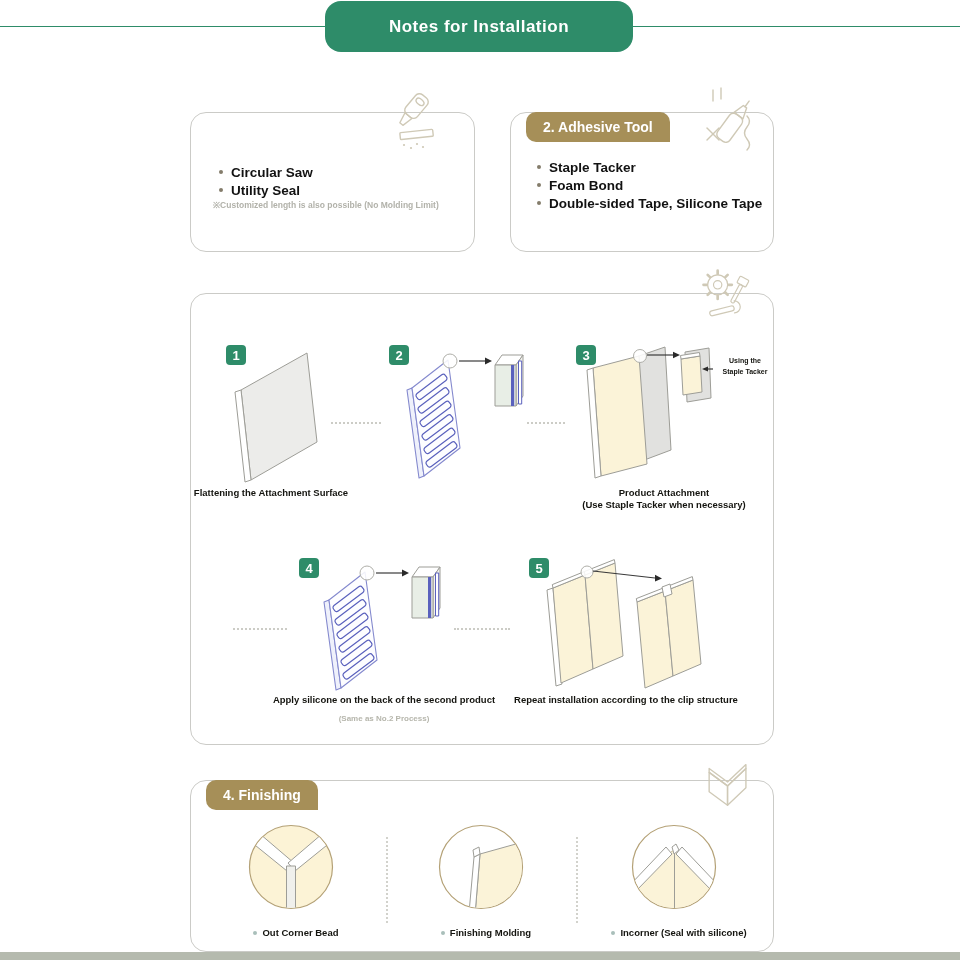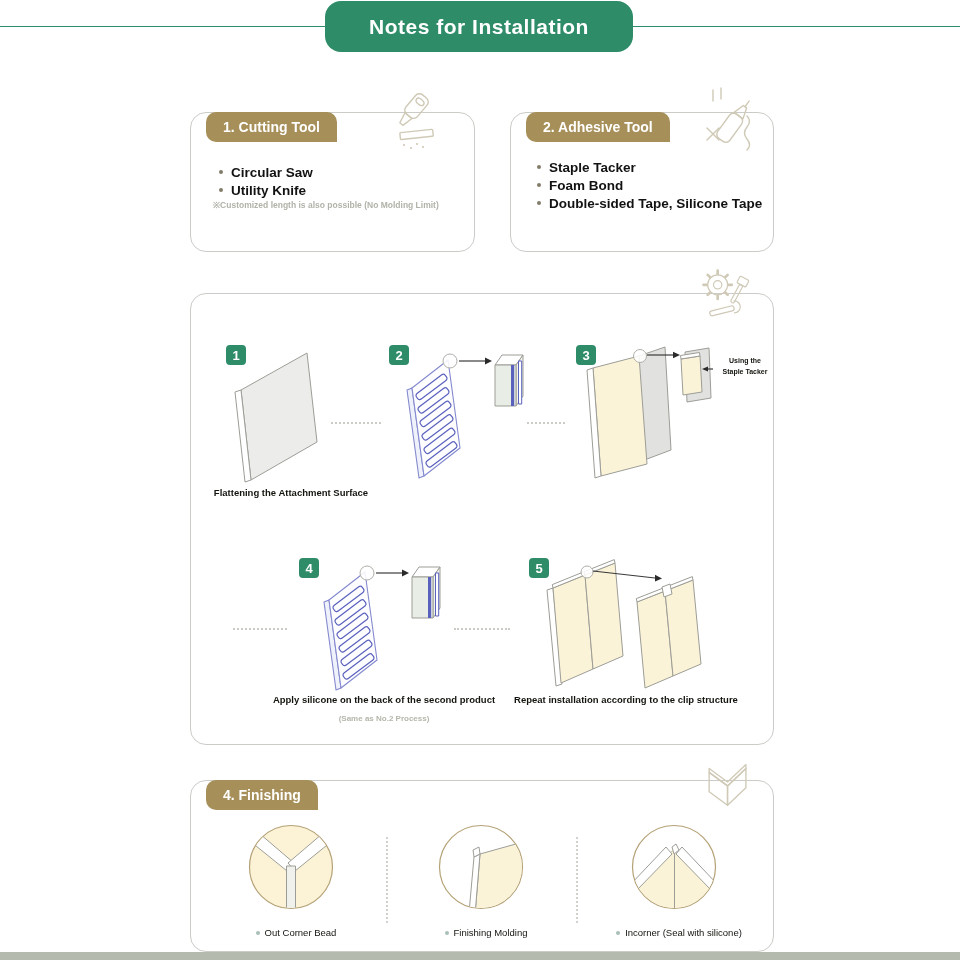--- a/index.html
+++ b/index.html
@@ -5,21 +5,21 @@
   :root{
     --green:#2E8C69; --tan:#A68F58; --icon:#CFC9B6; --cream:#FBF3D8;
     --blue:#5A61BD; --bar:#B5BAAE;
   }
   html,body{margin:0;padding:0;background:#fff;}
   body{font-family:"Liberation Sans", sans-serif;}
   .page{position:relative;width:960px;height:960px;background:#fff;overflow:hidden;}
 
   .header-line{position:absolute;left:0;top:26px;width:960px;height:1px;background:var(--green);}
   .header-badge{position:absolute;left:325px;top:1px;width:308px;height:51px;background:var(--green);
-    border-radius:16px;color:#fff;font-weight:bold;font-size:21px;letter-spacing:.5px;
+    border-radius:16px;color:#fff;font-weight:bold;font-size:17px;letter-spacing:.5px;
     display:flex;align-items:center;justify-content:center;}
 
   .panel{position:absolute;border:1px solid #CBCBC7;border-radius:16px;background:#fff;}
   #panel-cutting{left:190px;top:112px;width:283px;height:138px;}
   #panel-adhesive{left:510px;top:112px;width:262px;height:138px;}
   #panel-install{left:190px;top:293px;width:582px;height:450px;}
   #panel-finish{left:190px;top:780px;width:582px;height:170px;}
 
   .sec-label{position:absolute;left:15px;top:-1px;height:30px;background:var(--tan);color:#fff;
     font-weight:bold;font-size:14px;display:flex;align-items:center;padding:0 17px;
@@ -39,21 +39,21 @@
 
   .stepfig{position:absolute;}
   .hdot{position:absolute;height:0;border-top:2px dotted #CCCCC6;}
   .vsep{position:absolute;width:0;border-left:2px dotted #D2D2CC;}
 
   .cap{position:absolute;text-align:center;font-weight:bold;font-size:9.5px;color:#14140f;line-height:1.3;}
   .sub{font-size:8px;color:#B6B6AC;font-weight:bold;line-height:1.35;}
   .annotation{position:absolute;text-align:center;font-weight:bold;font-size:7px;color:#14140f;line-height:1.5;}
 
   .fin-label{position:absolute;display:flex;align-items:center;justify-content:center;gap:5px;
-    font-weight:normal;font-size:9.5px;color:#14140f;}
+    font-weight:bold;font-size:9.5px;color:#14140f;}
   .fin-dot{width:4px;height:4px;border-radius:50%;background:#A9BFBA;flex:0 0 auto;}
 
   .bottom-bar{position:absolute;left:0;top:952px;width:960px;height:8px;background:var(--bar);}
 
   svg *{stroke-linejoin:round;}
   .f-cream{fill:var(--cream);}
   .f-white{fill:#fff;}
   .f-gray{fill:#E1E1DF;}
   .f-lgray{fill:#ECECEA;}
   .s-gray{stroke:#9D9D97;stroke-width:1;}
@@ -69,21 +69,20 @@
 </style>
 </head>
 <body>
 
 <div class="page">
 
   <div class="header-line"></div>
   <div class="header-badge">Notes for Installation</div>
 
   <section class="panel" id="panel-cutting">
-    <div class="sec-label">1. Cutting Tool</div>
     <svg class="corner-icon" style="left:193px;top:-24px;" width="54" height="64" viewBox="0 0 54 64">
       <g class="icon-stroke">
         <g transform="rotate(40 26 24)">
           <rect x="19" y="2" width="15" height="25" rx="5"></rect>
           <ellipse cx="26.5" cy="9" rx="4.5" ry="2.8"></ellipse>
           <polygon points="22,27 31,27 28.5,38 24.5,38"></polygon>
         </g>
         <rect x="16" y="42" width="33" height="7" rx="1" transform="rotate(-6 32 45)"></rect>
       </g>
       <g fill="var(--icon)" stroke="none">
@@ -93,21 +92,21 @@
           <circle cx="39" cy="58" r="1.1"></circle>
       </g>
     </svg>
     <ul class="tool-list">
       <li class="tool-item">
         <span class="dot"></span>
         <span>Circular Saw</span>
       </li>
       <li class="tool-item">
         <span class="dot"></span>
-        <span>Utility Knife</span>
+        <span>Utility Seal</span>
       </li>
     </ul>
     <div class="tool-note">※Customized length is also possible (No Molding Limit)</div>
   </section>
 
   <section class="panel" id="panel-adhesive">
     <div class="sec-label">2. Adhesive Tool</div>
     <svg class="corner-icon" style="left:190px;top:-27px;" width="66" height="70" viewBox="0 0 66 70">
       <g class="icon-stroke">
         <line x1="12" y1="4" x2="12" y2="15"></line>
@@ -250,23 +249,27 @@
       <circle cx="44" cy="16" r="6" class="s-lgray"></circle>
       <line x1="50" y1="15" x2="112" y2="22" class="arrow-line" stroke-width="0.9"></line>
       <polygon points="112,18.8 119,22.4 112,25.6" class="arrow-head"></polygon>
       <polygon points="94,46 122,35 130,120 102,132" class="f-cream s-gray"></polygon>
       <polygon points="122,35 150,24 158,108 130,120" class="f-cream s-gray"></polygon>
       <polygon points="94,46 122,35 121.3,31.6 93.3,42.6" class="f-white s-gray"></polygon>
       <polygon points="122,35 150,24 149.3,20.6 121.3,31.6" class="f-white s-gray"></polygon>
       <polygon points="119,31 127,28 129,38 121,41" class="f-white s-gray"></polygon>
     </svg>
 
-    <div class="cap" style="left:0px;top:193px;width:160px;margin-left:20px;">Flattening the Attachment Surface</div>
-
-
+    <div class="cap" style="left:0px;top:193px;width:160px;">Flattening the Attachment Surface</div>
+
+
+    <div class="cap" style="left:383px;top:193px;width:180px;">
+      <div>Product Attachment</div>
+      <div>(Use Staple Tacker when necessary)</div>
+    </div>
 
     <div class="cap" style="left:78px;top:400px;width:230px;">
       <div>Apply silicone on the back of the second product</div>
       <div class="sub" style="margin-top:8px;">(Same as No.2 Process)</div>
     </div>
 
     <div class="cap" style="left:315px;top:400px;width:240px;">Repeat installation according to the clip structure</div>
   </section>
 
   <section class="panel" id="panel-finish">

